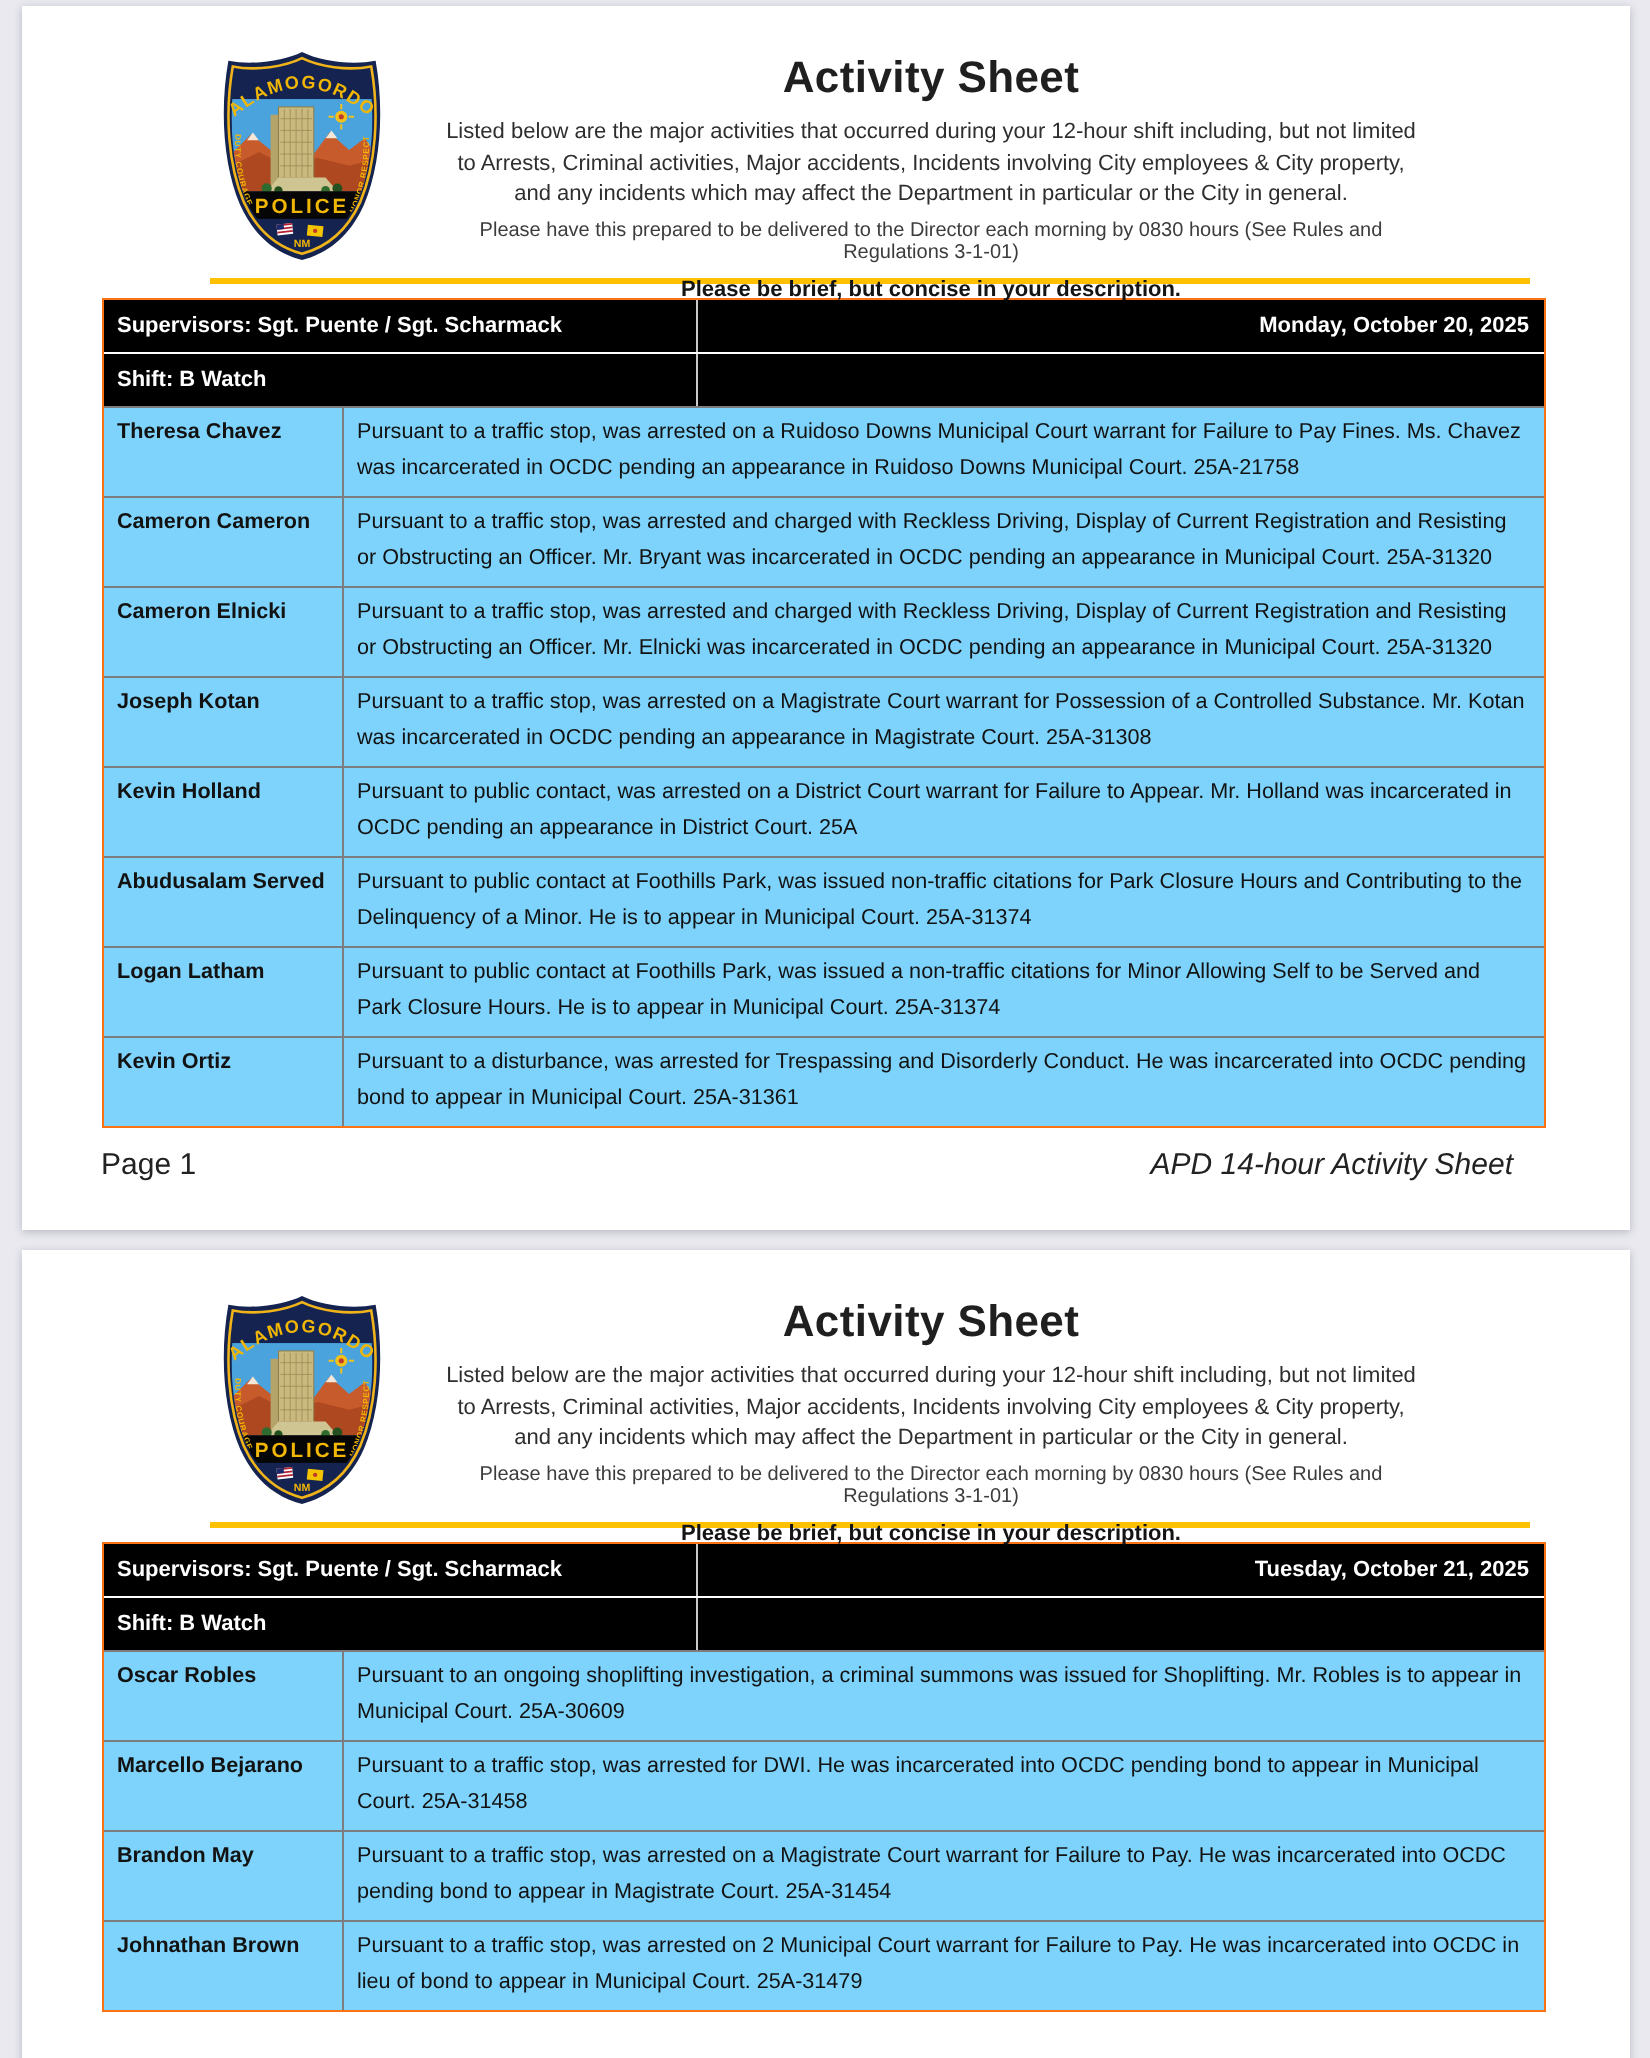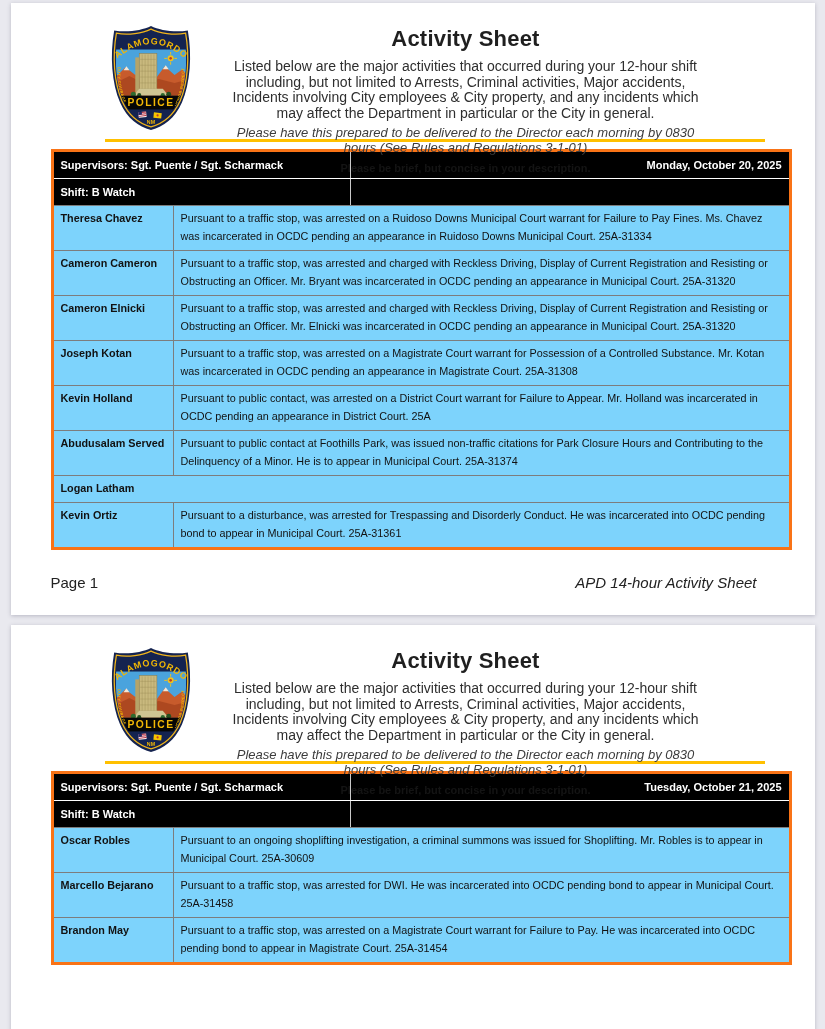--- a/index.html
+++ b/index.html
@@ -15,27 +15,27 @@
     background:#ffffff; position:relative;
     box-shadow:0 1px 4px rgba(40,40,70,.25);
   }
   .page + .page { margin-top:10px; }
 
   
   .doc-header { position:relative; height:133px; }
   .badge { position:absolute; left:94px; top:21px; width:92px; height:108px; }
   .header-text { position:absolute; left:212px; top:23px; width:486px; text-align:center; }
   .doc-title { margin:0; font-size:22px; font-weight:600; color:#1f1f1f; letter-spacing:.2px; }
-  .doc-desc  { margin:7px 0 0; font-size:14px; line-height:15.5px; color:#2e2e2e; }
-  .doc-note  { margin:4px 0 0; font-size:13px; font-style:italic; color:#3c3c3c; }
+  .doc-desc  { margin:7px 0 0; font-size:11px; line-height:15.5px; color:#2e2e2e; }
+  .doc-note  { margin:4px 0 0; font-size:10px; color:#3c3c3c; }
   .doc-brief { margin:7px 0 0; font-size:11px; font-weight:bold; color:#141414; }
   .yellow-rule { height:3px; margin:3px 50px 0 94px; }
 
   
-  .tbl { margin:7px 23px 0 40px; border:3px solid #f97316; }
+  .tbl { margin:7px 42px 0 40px; border:1px solid #f97316; }
   .hdr-row { display:grid; grid-template-columns:296px 1fr; column-gap:1px; background:#c9c9c9; }
   .hdr-row + .hdr-row { margin-top:1px; }
   .hdr-cell {
     background:#000; color:#fff; font-weight:bold; font-size:11px;
     height:26px; display:flex; align-items:center; padding:0 7px;
   }
   .hdr-cell.right { justify-content:flex-end; }
   .row { display:grid; grid-template-columns:119px 1fr; border-top:1px solid #7d7d7d; background:#7dd3fc; }
   .cell { font-size:10.8px; line-height:18px; color:#121212; padding:3px 8px 5px 7px; }
   .cell.name { font-weight:bold; }
@@ -153,21 +153,21 @@
           <div class="hdr-cell right">Monday, October 20, 2025</div>
         </div>
         <div class="hdr-row">
           <div class="hdr-cell">Shift: B Watch</div>
           <div class="hdr-cell"></div>
         </div>
       </div>
       <div class="tbody">
           <div class="row">
             <div class="cell name">Theresa Chavez</div>
-            <div class="cell desc">Pursuant to a traffic stop, was arrested on a Ruidoso Downs Municipal Court warrant for Failure to Pay Fines. Ms. Chavez was incarcerated in OCDC pending an appearance in Ruidoso Downs Municipal Court. 25A-31334</div>
+            <div class="cell desc">Pursuant to a traffic stop, was arrested on a Ruidoso Downs Municipal Court warrant for Failure to Pay Fines. Ms. Chavez was incarcerated in OCDC pending an appearance in Ruidoso Downs Municipal Court. 25A-21758</div>
           </div>
           <div class="row">
             <div class="cell name">Cameron Cameron</div>
             <div class="cell desc">Pursuant to a traffic stop, was arrested and charged with Reckless Driving, Display of Current Registration and Resisting or Obstructing an Officer. Mr. Bryant was incarcerated in OCDC pending an appearance in Municipal Court. 25A-31320</div>
           </div>
           <div class="row">
             <div class="cell name">Cameron Elnicki</div>
             <div class="cell desc">Pursuant to a traffic stop, was arrested and charged with Reckless Driving, Display of Current Registration and Resisting or Obstructing an Officer. Mr. Elnicki was incarcerated in OCDC pending an appearance in Municipal Court. 25A-31320</div>
           </div>
           <div class="row">
@@ -177,20 +177,21 @@
           <div class="row">
             <div class="cell name">Kevin Holland</div>
             <div class="cell desc">Pursuant to public contact, was arrested on a District Court warrant for Failure to Appear. Mr. Holland was incarcerated in OCDC pending an appearance in District Court. 25A</div>
           </div>
           <div class="row">
             <div class="cell name">Abudusalam Served</div>
             <div class="cell desc">Pursuant to public contact at Foothills Park, was issued non-traffic citations for Park Closure Hours and Contributing to the Delinquency of a Minor. He is to appear in Municipal Court. 25A-31374</div>
           </div>
           <div class="row">
             <div class="cell name">Logan Latham</div>
+            <div class="cell desc">Pursuant to public contact at Foothills Park, was issued a non-traffic citations for Minor Allowing Self to be Served and Park Closure Hours. He is to appear in Municipal Court. 25A-31374</div>
           </div>
           <div class="row">
             <div class="cell name">Kevin Ortiz</div>
             <div class="cell desc">Pursuant to a disturbance, was arrested for Trespassing and Disorderly Conduct. He was incarcerated into OCDC pending bond to appear in Municipal Court. 25A-31361</div>
           </div>
         </div>
     </div>
 
     <div class="page-footer">
       <span>Page 1</span>
@@ -229,17 +230,21 @@
             <div class="cell desc">Pursuant to an ongoing shoplifting investigation, a criminal summons was issued for Shoplifting. Mr. Robles is to appear in Municipal Court. 25A-30609</div>
           </div>
           <div class="row">
             <div class="cell name">Marcello Bejarano</div>
             <div class="cell desc">Pursuant to a traffic stop, was arrested for DWI. He was incarcerated into OCDC pending bond to appear in Municipal Court. 25A-31458</div>
           </div>
           <div class="row">
             <div class="cell name">Brandon May</div>
             <div class="cell desc">Pursuant to a traffic stop, was arrested on a Magistrate Court warrant for Failure to Pay. He was incarcerated into OCDC pending bond to appear in Magistrate Court. 25A-31454</div>
           </div>
+          <div class="row">
+            <div class="cell name">Johnathan Brown</div>
+            <div class="cell desc">Pursuant to a traffic stop, was arrested on 2 Municipal Court warrant for Failure to Pay. He was incarcerated into OCDC in lieu of bond to appear in Municipal Court. 25A-31479</div>
+          </div>
         </div>
     </div>
   </div>
 
 </div>
 
 </body></html>

